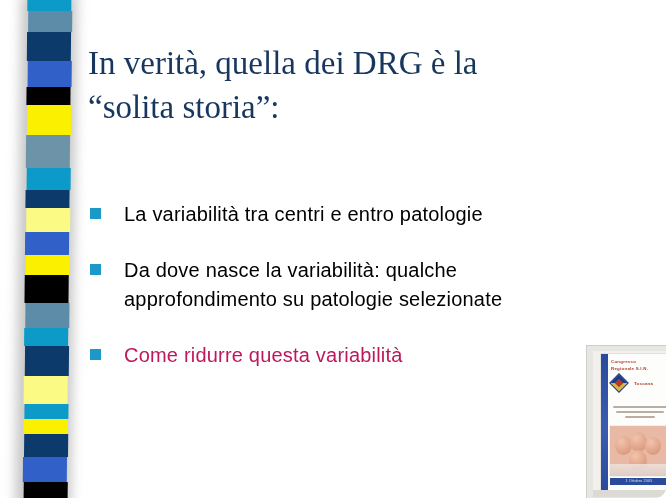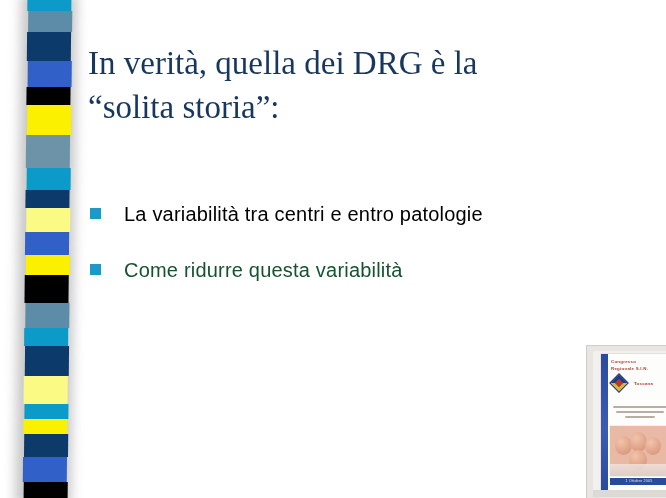--- a/index.html
+++ b/index.html
@@ -13,20 +13,21 @@
     font-family: "Liberation Sans", sans-serif;
     overflow: hidden;
     position: relative;
   }
 
   #slide {
     position: absolute;
     inset: 0;
     background: #ffffff;
     overflow: hidden;
+    border-radius: 11px;
   }
 
   
   #stripe-wrap {
     position: absolute;
     left: 0;
     top: 0;
     width: 96px;
     height: 498px;
   }
@@ -286,24 +287,29 @@
   <div id="title" style="color: rgb(23, 55, 94);">In verità, quella dei DRG è la
 “solita storia”:</div>
 
   <div id="bullets">
 
     <div class="bullet-row">
       <span class="bullet-marker" style="background: rgb(27, 154, 201);"></span>
       <span class="bullet-text" style="color: rgb(0, 0, 0);">La variabilità tra centri e entro patologie</span>
     </div>
 
-
     <div class="bullet-row">
       <span class="bullet-marker" style="background: rgb(27, 154, 201);"></span>
-      <span class="bullet-text" style="color: #14532d;">Come ridurre questa variabilità</span>
+      <span class="bullet-text" style="color: rgb(0, 0, 0);">Da dove nasce la variabilità: qualche
+approfondimento su patologie selezionate</span>
+    </div>
+
+    <div class="bullet-row">
+      <span class="bullet-marker" style="background: rgb(27, 154, 201);"></span>
+      <span class="bullet-text" style="color: #be185d;">Come ridurre questa variabilità</span>
     </div>
 
   </div>
 
   <div id="poster">
     <div id="poster-inner">
       <div id="poster-page">
         <div id="poster-leftbar"></div>
         <div id="poster-title" style="color: rgb(179, 58, 46);">Congresso
 Regionale S.I.N.</div>

